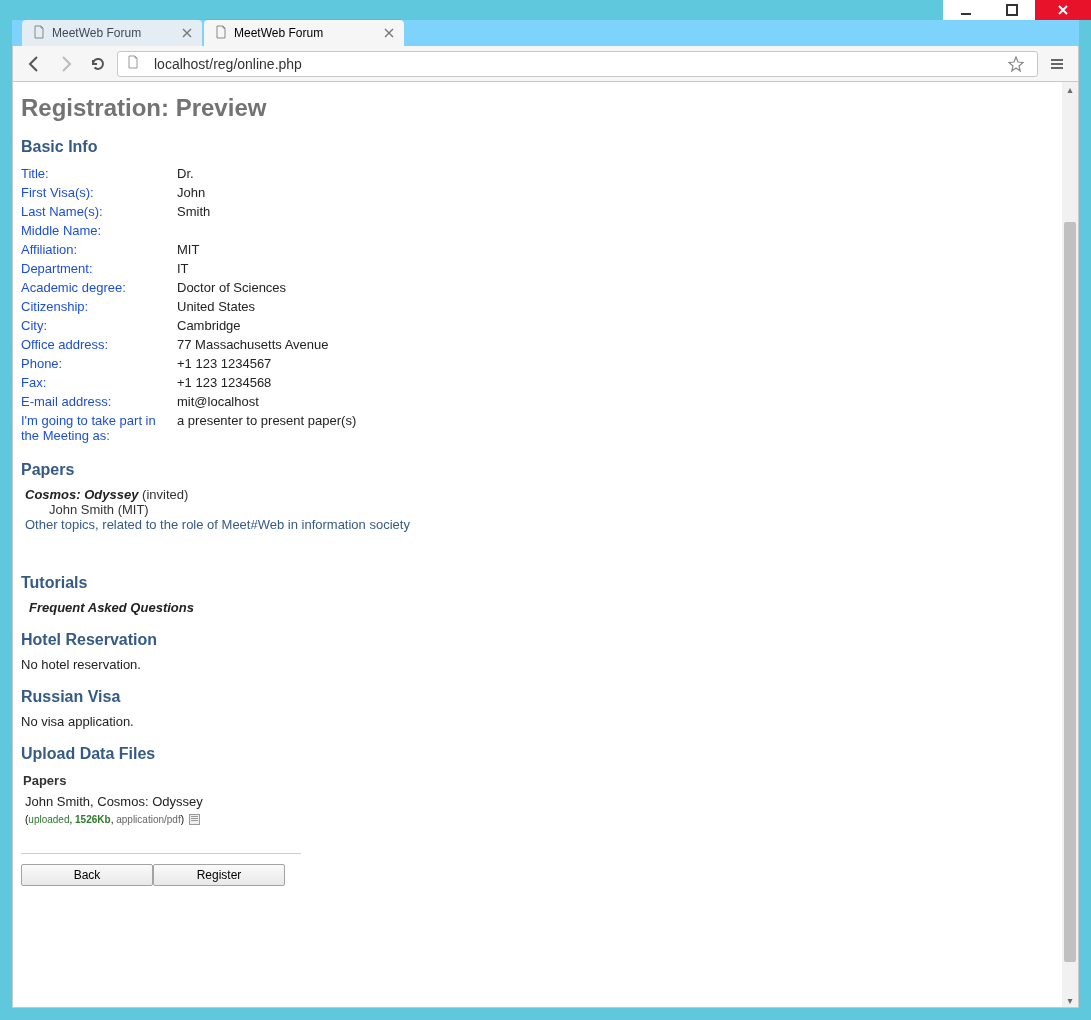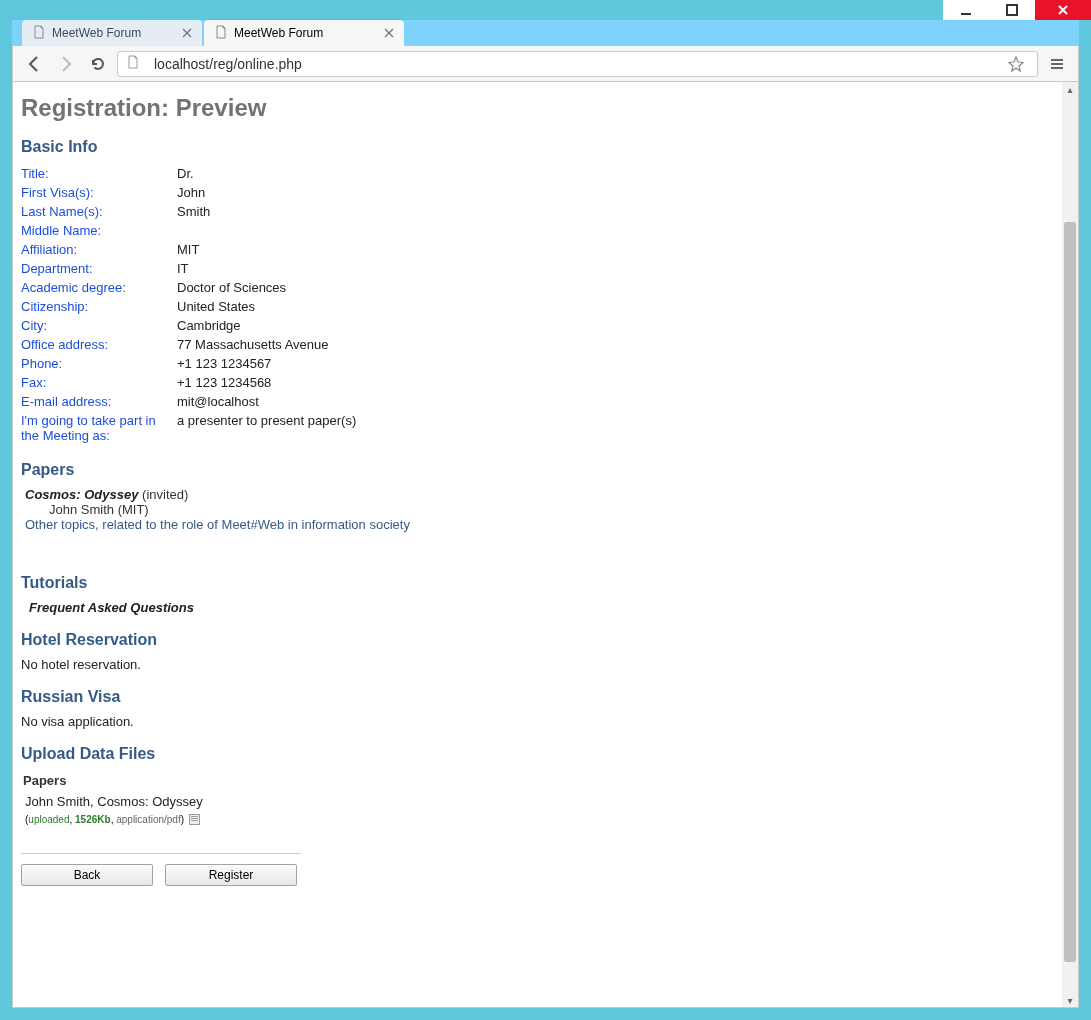--- a/index.html
+++ b/index.html
@@ -177,21 +177,21 @@
   .mime { color:#666; }
   .file-icon { display:inline-block; vertical-align:middle; margin-left:2px; }
 
   hr.sep {
     border:none;
     border-top:1px solid #ccc;
     width:280px;
     margin:26px 0 10px 0;
   }
 
-  .buttons { display:flex; gap:12px; margin:0 0 14px 0; }
+  .buttons { display:flex; margin:0 0 14px 0; }
   .btn {
     width:132px; height:22px;
     background:linear-gradient(#fafafa,#e8e8e8);
     border:1px solid #a3a3a3;
     border-radius:2px;
     font-size:12px;
     font-family: Arial, sans-serif;
     cursor:pointer;
   }
 </style>

